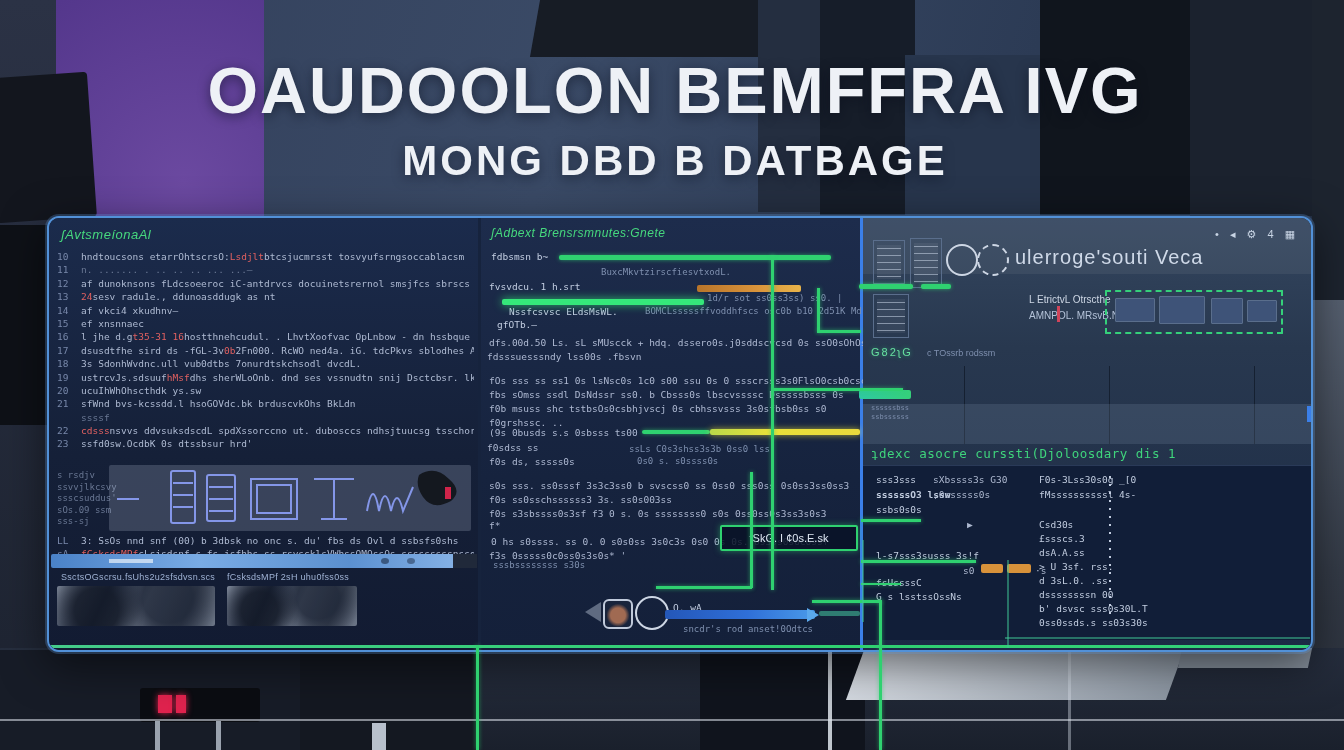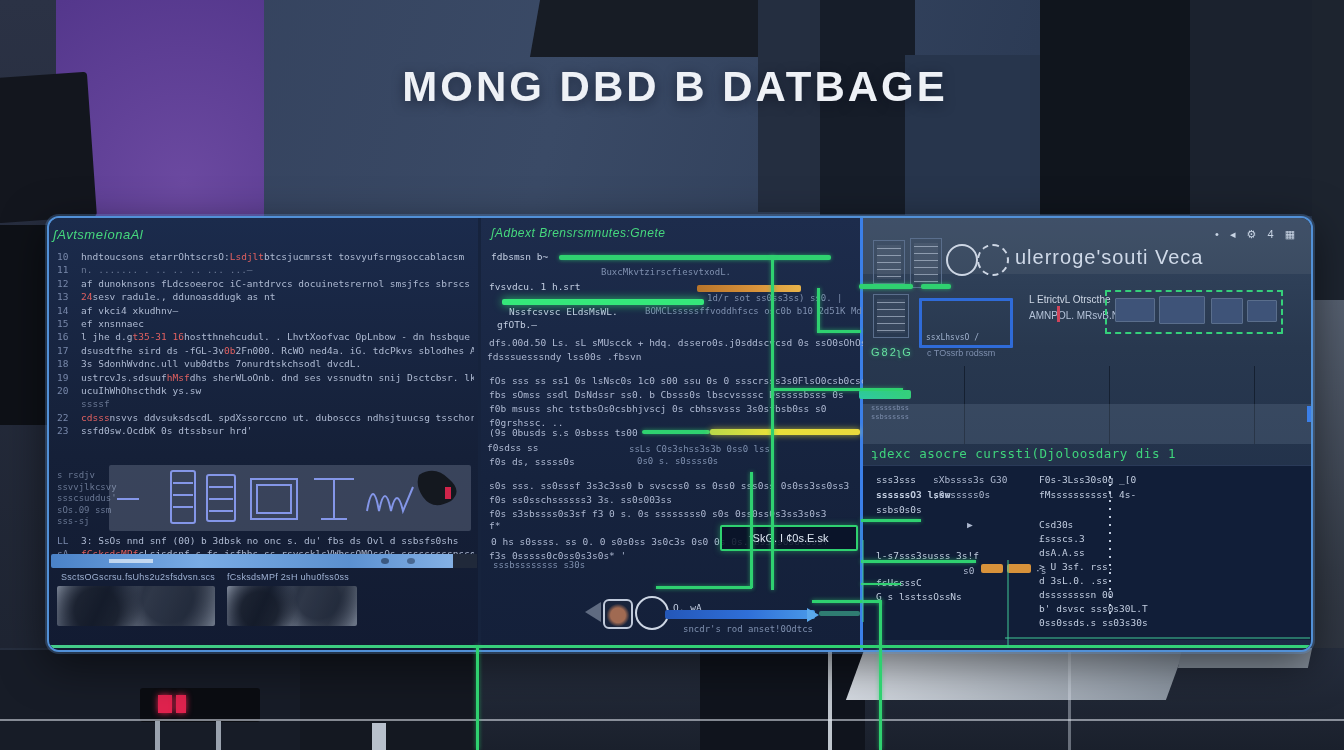--- a/index.html
+++ b/index.html
@@ -118,27 +118,28 @@
   <div class="a bg" style="left:158px;top:695px;width:14px;height:18px;background:#e0234e;box-shadow:0 0 6px #e0234e"></div>
   <div class="a bg" style="left:176px;top:695px;width:10px;height:18px;background:#e0234e;box-shadow:0 0 6px #e0234e"></div>
   <div class="a bg" style="left:0;top:719px;width:1344px;height:2px;background:rgba(225,232,240,.55)"></div>
   <div class="a bg" style="left:155px;top:721px;width:5px;height:29px;background:#9aa2ae"></div>
   <div class="a bg" style="left:216px;top:721px;width:5px;height:29px;background:#9aa2ae"></div>
   <div class="a bg" style="left:372px;top:723px;width:14px;height:27px;background:#b8c0cc"></div>
   <div class="a bg" style="left:828px;top:650px;width:4px;height:100px;background:rgba(223,229,236,.85)"></div>
   <div class="a bg" style="left:1068px;top:652px;width:3px;height:98px;background:rgba(220,228,238,.4)"></div>
 
   <div class="a title">
+    <div class="l1">OAUDOOLON BEMFFRA IVG</div>
     <div class="l2">MONG DBD B DATBAGE</div>
   </div>
 
   <div class="a panel">
 
     <div class="a sub-left">
-      <div class="a tab" style="left:4px;top:9px">ʃAvtsmeíonaAl</div>
+      <div class="a tab" style="left:12px;top:9px">ʃAvtsmeíonaAl</div>
 
       <div class="a code mono">
 
       <div class="cl">
             <span class="ln">10</span>
             <span class="ca">hndtoucsons etarrOhtscrsO: </span>
             <span class="rd">Lsdjlt</span>
             <span class="cb">btcsjucmrsst tosvyufsrngsoccablacsm</span>
           </div>
           <div class="cl dim">
@@ -191,20 +192,26 @@
           </div>
           <div class="cl">
             <span class="ln">19</span>
             <span class="ca">ustrcvJs.sdsuuf </span>
             <span class="rd">hMsf</span>
             <span class="cb">dhs sherWLoOnb. dnd  ses vssnudtn snij Dsctcbsr. lksr</span>
           </div>
           <div class="cl">
             <span class="ln">20</span>
             <span class="ca">ucuIhWhOhscthdk ys.sw</span>
+            <span class="rd"></span>
+            <span class="cb"></span>
+          </div>
+          <div class="cl">
+            <span class="ln">21</span>
+            <span class="ca">sfWnd bvs-kcssdd.l hsoGOVdc.bk brduscvkOhs BkLdn</span>
             <span class="rd"></span>
             <span class="cb"></span>
           </div>
           <div class="cl dim">
             <span class="ln"></span>
             <span class="ca">ssssf</span>
             <span class="rd"></span>
             <span class="cb"></span>
           </div>
           <div class="cl">
@@ -353,23 +360,20 @@
 
       <div class="a linedbox" style="left:10px;top:22px;width:24px;height:34px"></div>
       <div class="a linedbox" style="left:47px;top:20px;width:24px;height:40px"></div>
       <div class="a circle" style="left:83px;top:26px;width:28px;height:28px"></div>
       <div class="a circle" style="left:114px;top:26px;width:28px;height:28px;border-style:dashed"></div>
       <div class="a r-title" style="left:152px;top:28px">ulerroge'souti Veca</div>
 
       <div class="a bar conn" style="left:-4px;top:66px;width:54px;height:5px"></div>
       <div class="a bar conn" style="left:58px;top:66px;width:30px;height:5px"></div>
       <div class="a linedbox" style="left:10px;top:76px;width:28px;height:34px"></div>
-      <div class="a bluebox" style="left:56px;top:80px;width:88px;height:44px">
-        <div class="a mono" style="left:4px;bottom:3px;font-size:8px;color:#9fb0cc">ssxLhsvsO /</div>
-      </div>
       <div class="a r-small" style="left:166px;top:76px">L EtrictvL Otrscthe</div>
       <div class="a r-small2" style="left:166px;top:92px">AMNPOL. MRsvB.N</div>
       <div class="a" style="left:194px;top:88px;width:3px;height:16px;background:#d0445a"></div>
       <div class="a dashedbox" style="left:242px;top:72px;width:174px;height:40px">
         <div class="a innerrect" style="left:8px;top:6px;width:38px;height:22px"></div>
         <div class="a innerrect" style="left:52px;top:4px;width:44px;height:26px"></div>
         <div class="a innerrect" style="left:104px;top:6px;width:30px;height:24px"></div>
         <div class="a innerrect" style="left:140px;top:8px;width:28px;height:20px"></div>
       </div>
 

